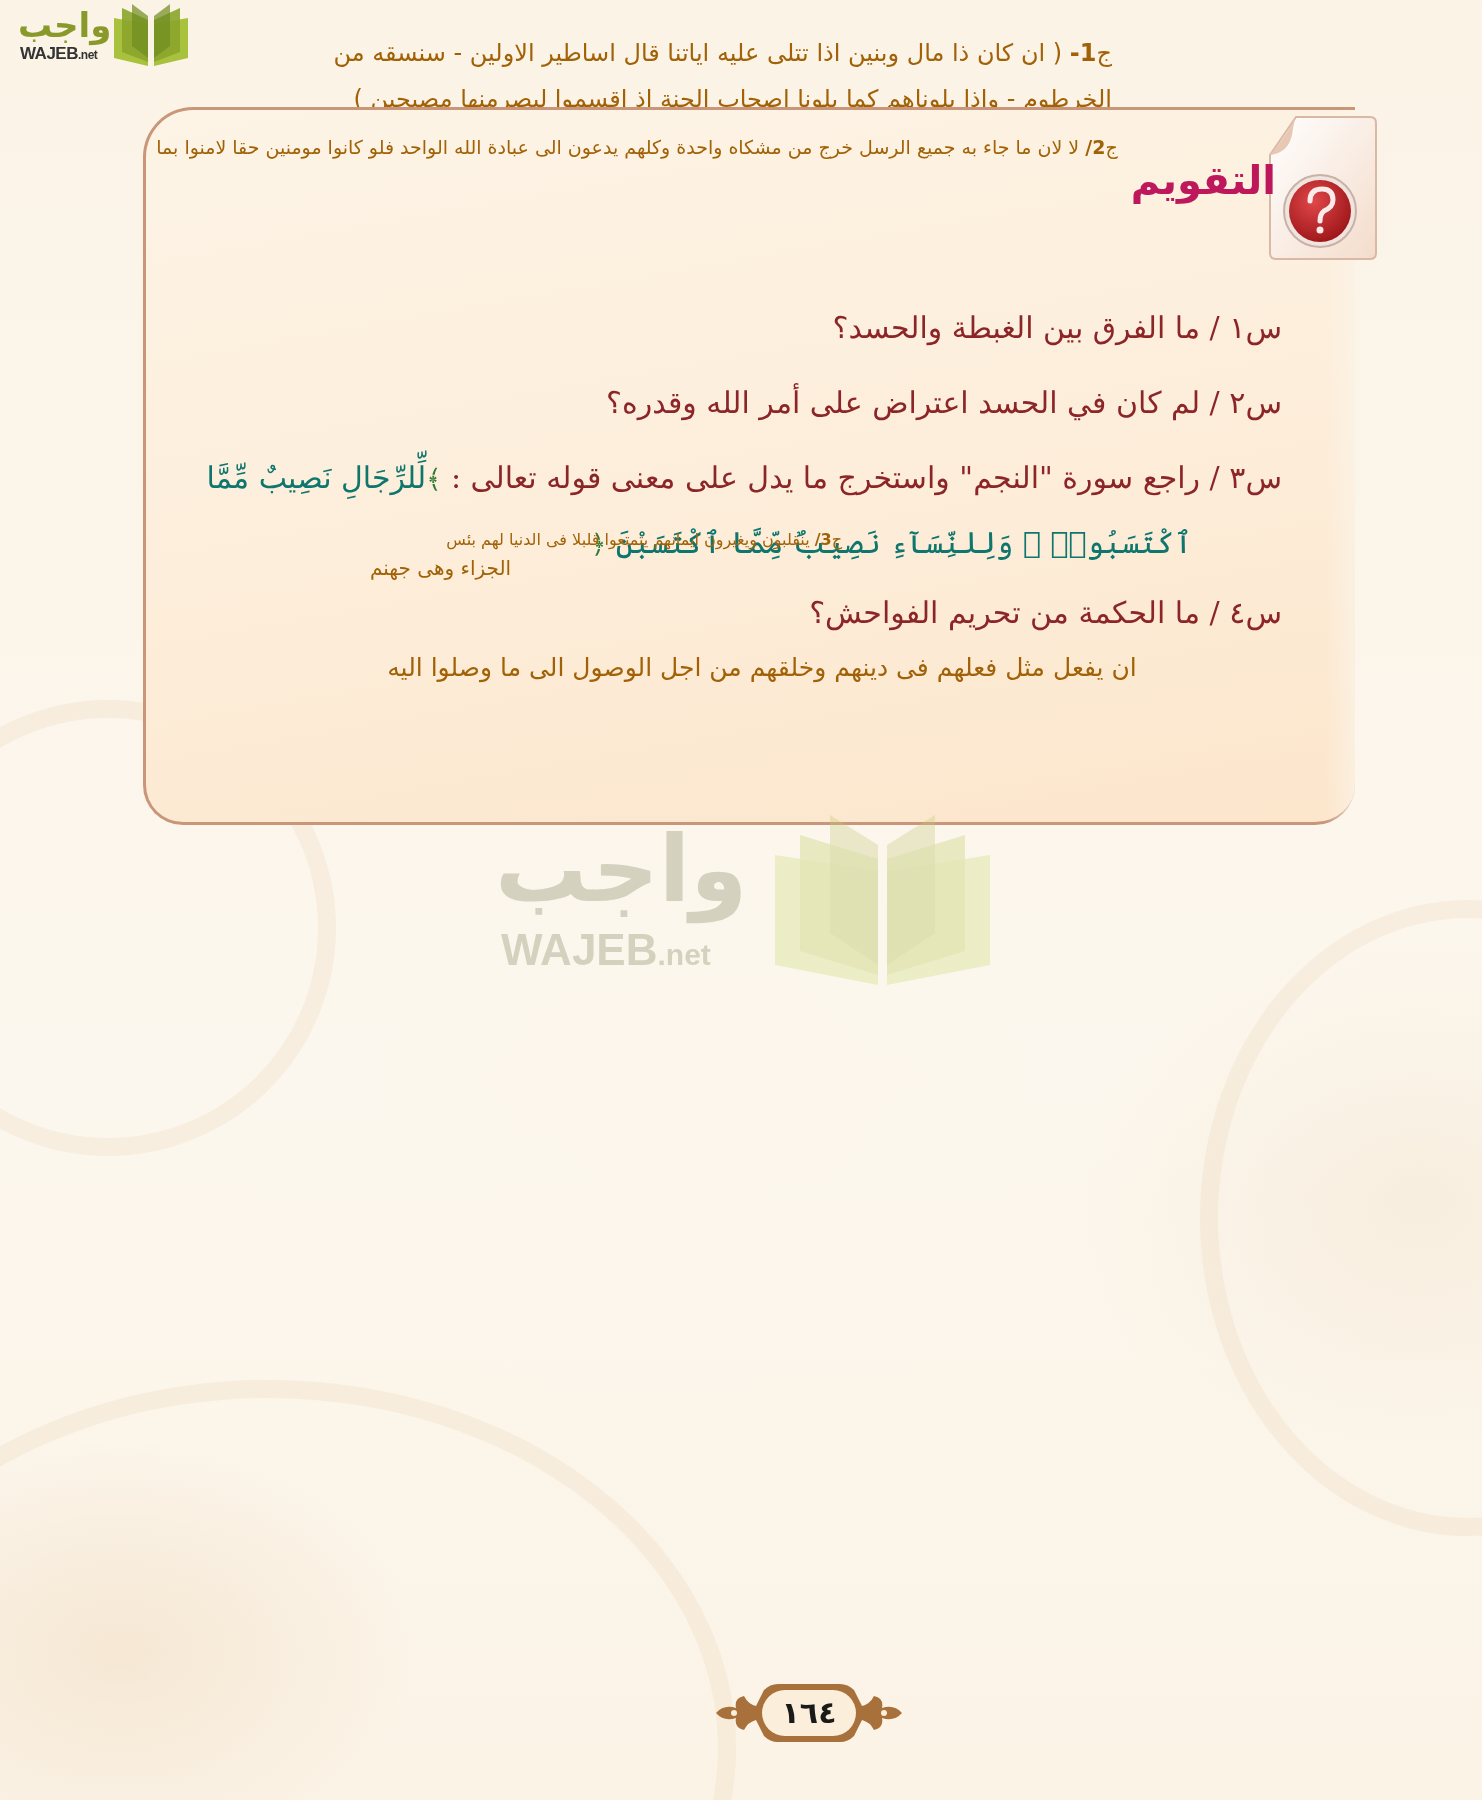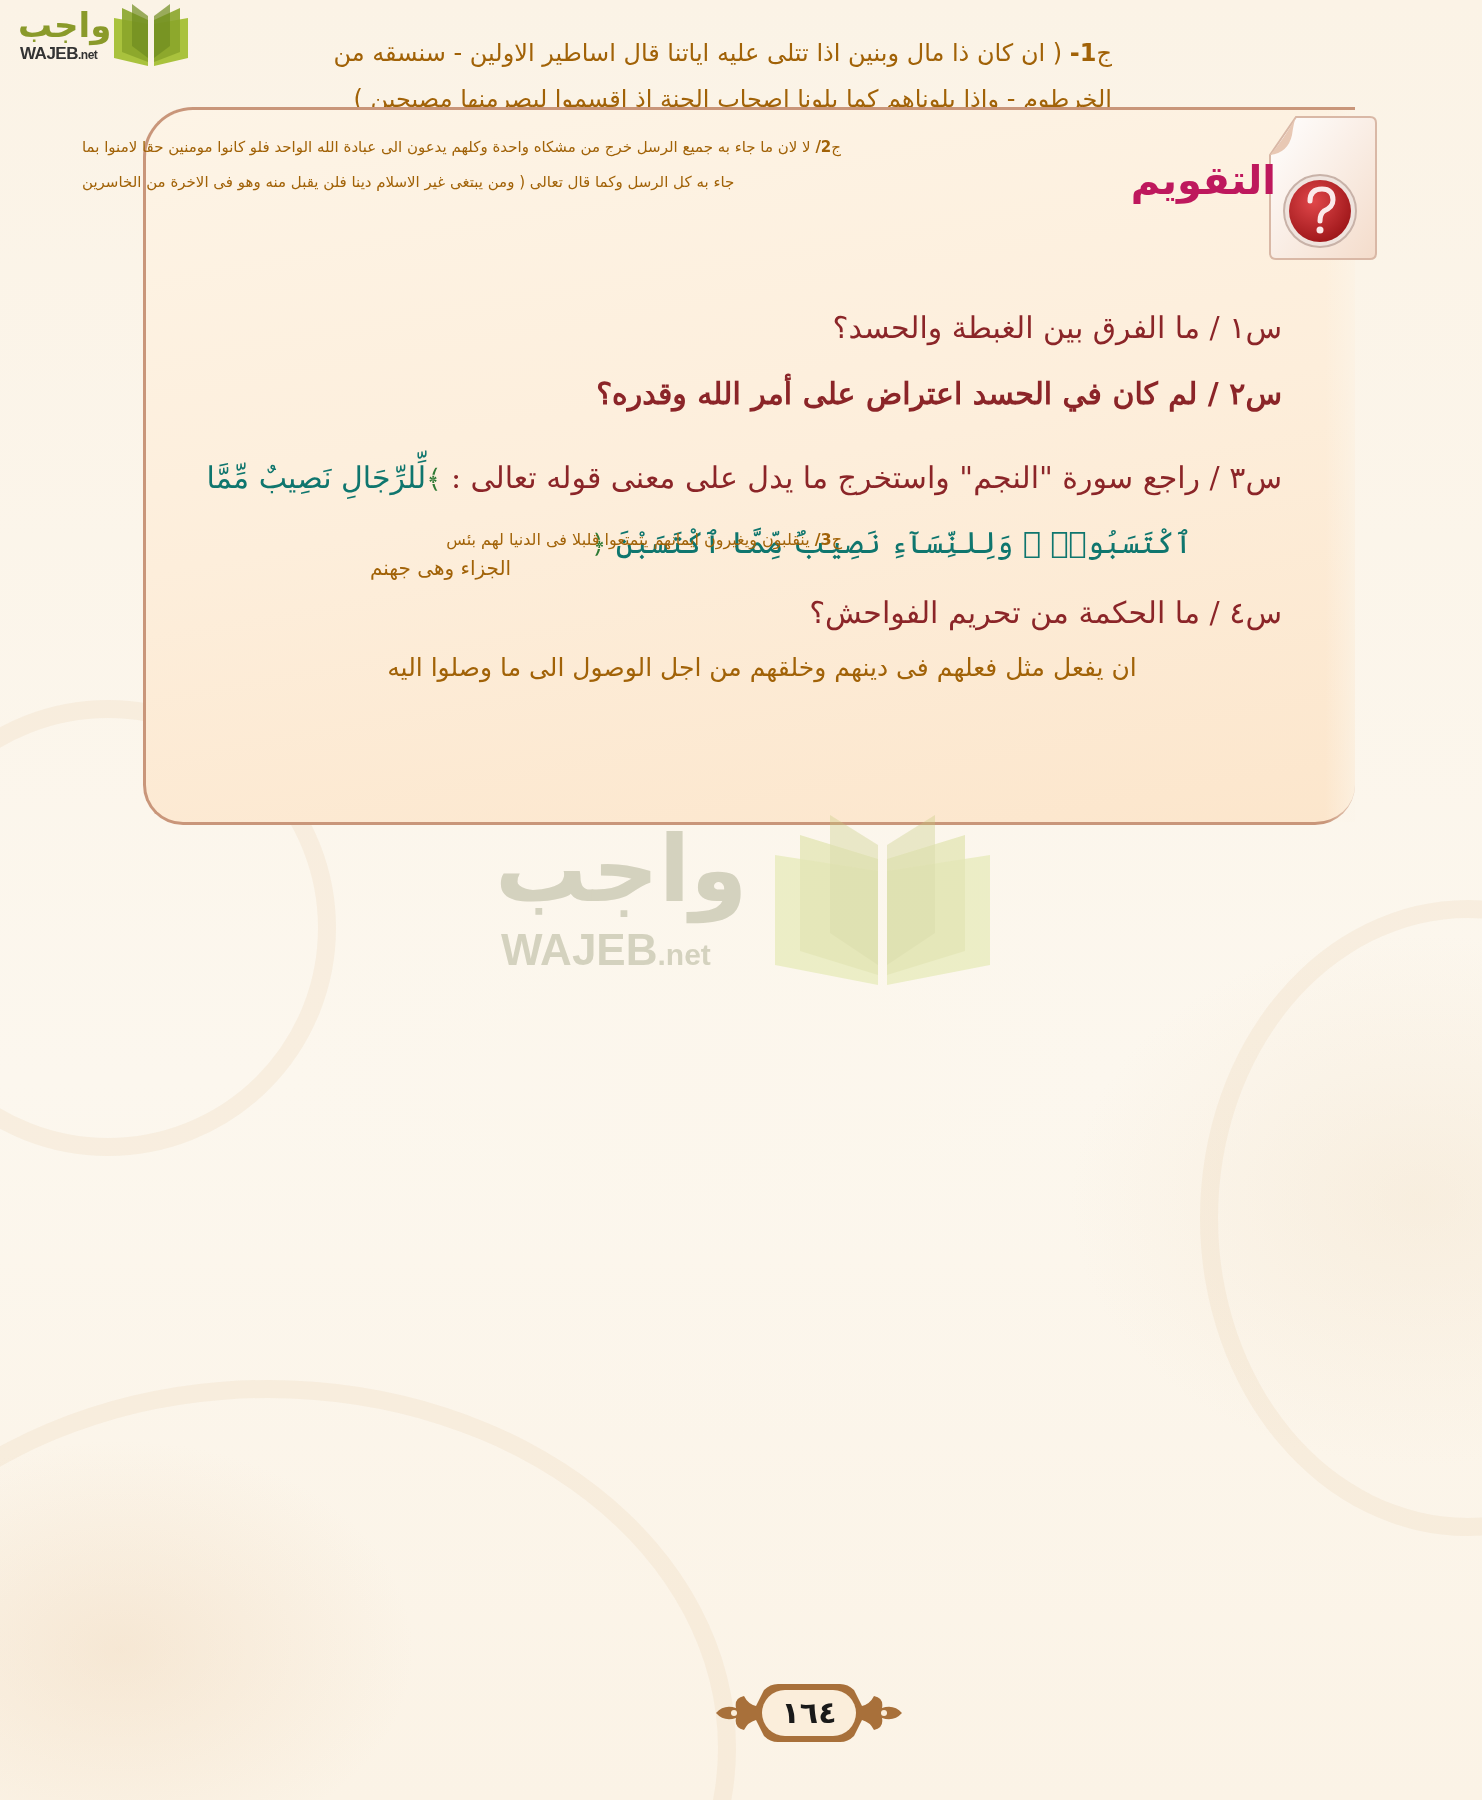--- a/index.html
+++ b/index.html
@@ -55,30 +55,30 @@
     }
     .eval-icon {
       position: absolute; left: 1266px; top: 115px; width: 112px; height: 146px;
     }
     .eval-title {
       position: absolute; right: 206px; top: 155px; font-size: 40px; font-weight: bold;
       color: #be185d; font-family: "DejaVu Sans", sans-serif; line-height: 50px;
     }
     .j2 {
       position: absolute; right: 290px; top: 130px; width: 1110px;
-      font-size: 15px; line-height: 35px; text-align: left;
+      font-size: 19px; line-height: 35px; text-align: center;
     }
     .j2 .l2 { display:block; padding-right: 158px; }
     .q {
       position: absolute; right: 200px; color: #8b2528;
       font-family: "DejaVu Serif", serif; font-size: 30px; text-align: right;
       white-space: nowrap;
     }
     .q1 { top: 310px; }
-    .q2 { top: 376px; font-weight: bold; }
+    .q2 { top: 385px; }
     .q3 { top: 460px; }
     .q4 { top: 595px; }
     .quran {
       color: #0f766e; font-family: "DejaVu Serif", serif;
     }
     .orn { color: #2e7a34; font-size: 26px; }
     .q3-line2 {
       position: absolute; right: 290px; top: 525px; font-size: 30px; white-space: nowrap;
     }
     .j3 {
@@ -160,21 +160,20 @@
   <circle cx="54" cy="96" r="36" fill="#efe4de" stroke="#c8b2a8" stroke-width="2"></circle>
   <circle cx="54" cy="96" r="31" fill="url(#rq)"></circle>
   <path d="M44 86 Q44 74 56 74 Q67 74 67 85 Q67 92 58 96 Q54 99 54 106" fill="none" stroke="#fbeaea" stroke-width="5" stroke-linecap="round"></path>
   <circle cx="54" cy="115" r="3.5" fill="#fbeaea"></circle>
 </svg>
 
 <div class="eval-title">التقويم</div>
 
 <div class="j2 answer-blue">
   <span><span>ج</span><span class="bold-num">2/</span><span> لا لان ما جاء به جميع الرسل خرج من مشكاه واحدة وكلهم يدعون الى عبادة الله الواحد فلو كانوا مومنين حقا لامنوا بما</span></span>
-  <span class="l2">جاء به كل الرسل وكما قال تعالى ( ومن يبتغى غير الاسلام دينا فلن  يقبل منه وهو فى الاخرة من الخاسرين</span>
 </div>
 
 <div class="q q1">
   <span>س١ /</span><span> ما الفرق بين الغبطة والحسد؟</span>
 </div>
 <div class="q q2">
   <span>س٢ /</span><span> لم كان في الحسد اعتراض على أمر الله وقدره؟</span>
 </div>
 <div class="q q3">
   <span>س٣ /</span><span> راجع سورة "النجم" واستخرج ما يدل على معنى قوله تعالى :</span>

